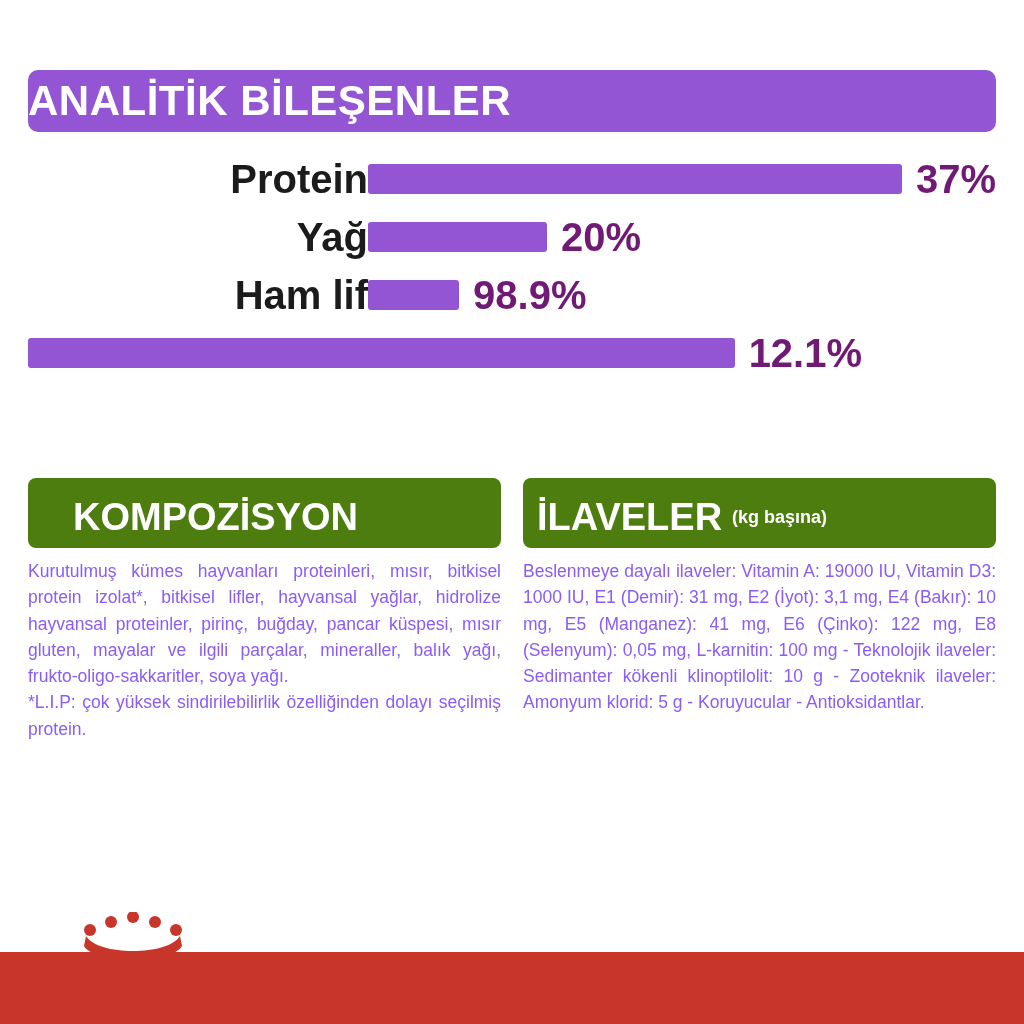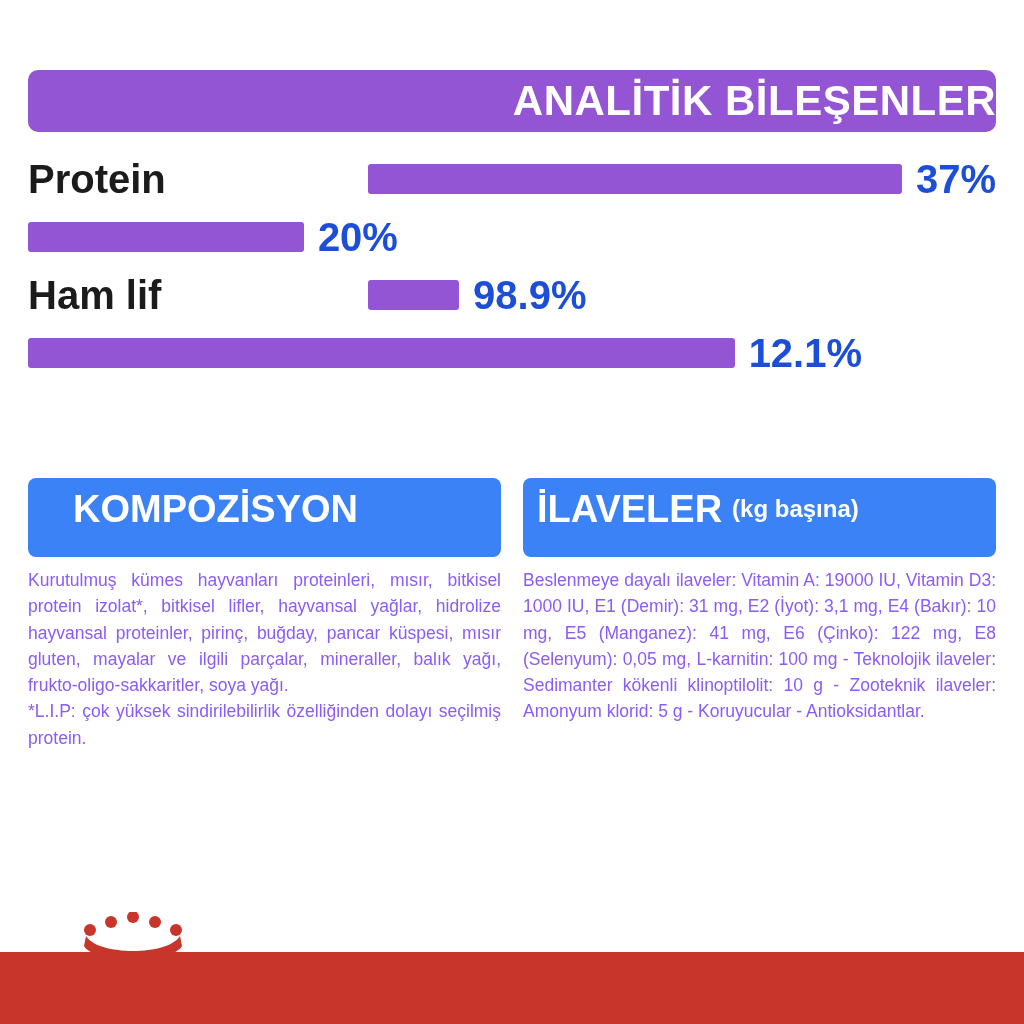--- a/index.html
+++ b/index.html
@@ -26,21 +26,21 @@
     left: 28px;
     top: 70px;
     width: 968px;
   }
   .banner {
     background: #9455d4;
     border-radius: 10px;
     height: 62px;
     display: flex;
     align-items: center;
-    justify-content: flex-end;
+    justify-content: flex-start;
   }
   .banner-title {
     color: #ffffff;
     font-size: 42px;
     font-weight: bold;
     letter-spacing: 0.5px;
     line-height: 1;
   }
 
   .chart {
@@ -49,20 +49,21 @@
     flex-direction: column;
     gap: 8px;
   }
   .bar-row {
     display: flex;
     align-items: center;
     height: 50px;
   }
   .bar-label {
     width: 340px;
+    text-align: right;
     font-size: 40px;
     font-weight: bold;
     color: #1b1b1b;
     line-height: 1;
     box-sizing: border-box;
   }
   .bar-track {
     flex: 1;
     position: relative;
     height: 100%;
@@ -70,59 +71,59 @@
     align-items: center;
   }
   .bar-fill {
     background: #9455d4;
     height: 30px;
     border-radius: 3px;
   }
   .bar-value {
     font-size: 40px;
     font-weight: bold;
-    color: #1d4ed8;
+    color: #701a75;
     margin-left: 14px;
     white-space: nowrap;
     line-height: 1;
   }
 
   
   .columns {
     position: absolute;
     left: 28px;
     top: 478px;
     width: 968px;
     display: flex;
     gap: 22px;
   }
   .col {
     width: 473px;
   }
   .col-banner {
-    background: #3b82f6;
+    background: #4d7c0f;
     border-radius: 8px;
-    height: 79px;
-    display: flex;
-    align-items: flex-start;
+    height: 70px;
+    display: flex;
+    align-items: flex-end;
     padding-left: 45px;
     box-sizing: border-box;
   }
   .col-banner.alt {
     padding-left: 14px;
   }
   .col-title {
     color: #ffffff;
     font-size: 38px;
     font-weight: bold;
     line-height: 62px;
   }
   .col-subtitle {
     color: #ffffff;
-    font-size: 24px;
+    font-size: 18px;
     font-weight: bold;
     margin-left: 10px;
     line-height: 62px;
   }
   .col-body {
     margin-top: 10px;
     font-size: 17.5px;
     line-height: 1.5;
     text-align: justify;
     color: #8b5cf6;
@@ -176,20 +177,21 @@
 
       <div class="bar-row">
         <div class="bar-label">Protein</div>
         <div class="bar-track">
           <div class="bar-fill" style="width:88%"></div>
           <div class="bar-value">37%</div>
         </div>
       </div>
 
       <div class="bar-row">
+        <div class="bar-label">Yağ</div>
         <div class="bar-track">
           <div class="bar-fill" style="width:28.5%"></div>
           <div class="bar-value">20%</div>
         </div>
       </div>
 
       <div class="bar-row">
         <div class="bar-label">Ham lif</div>
         <div class="bar-track">
           <div class="bar-fill" style="width:14.5%"></div>

